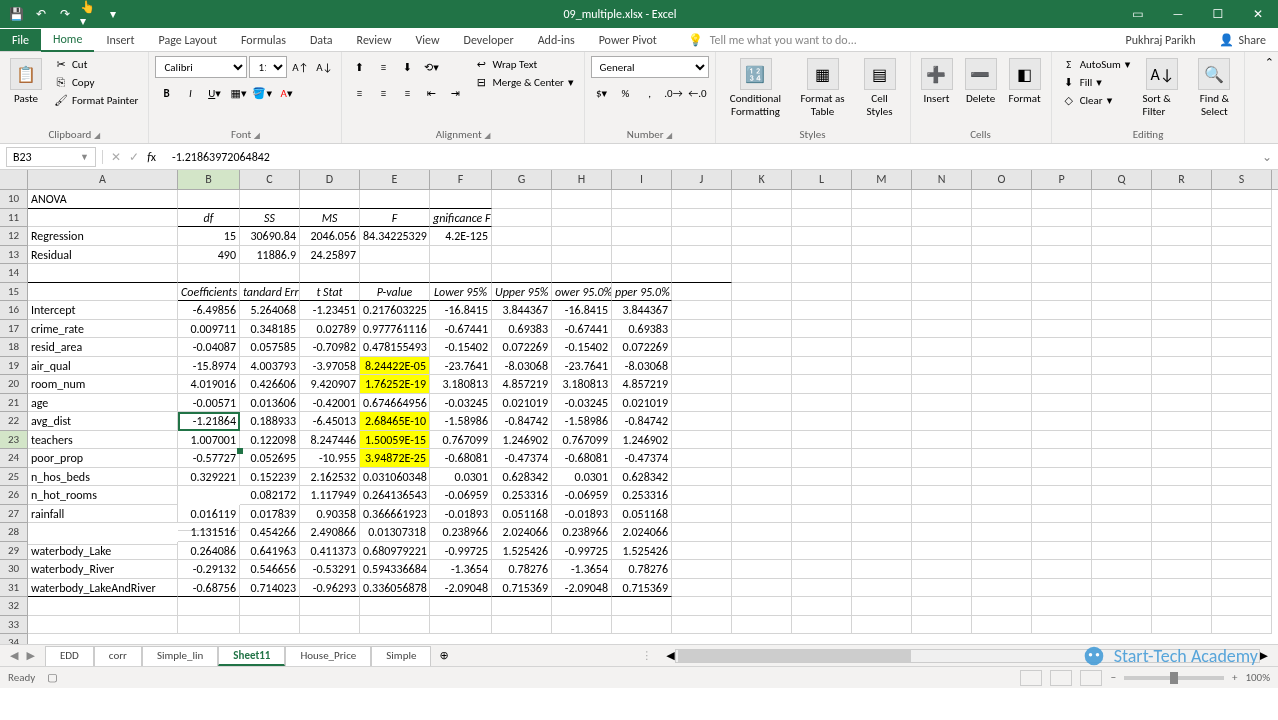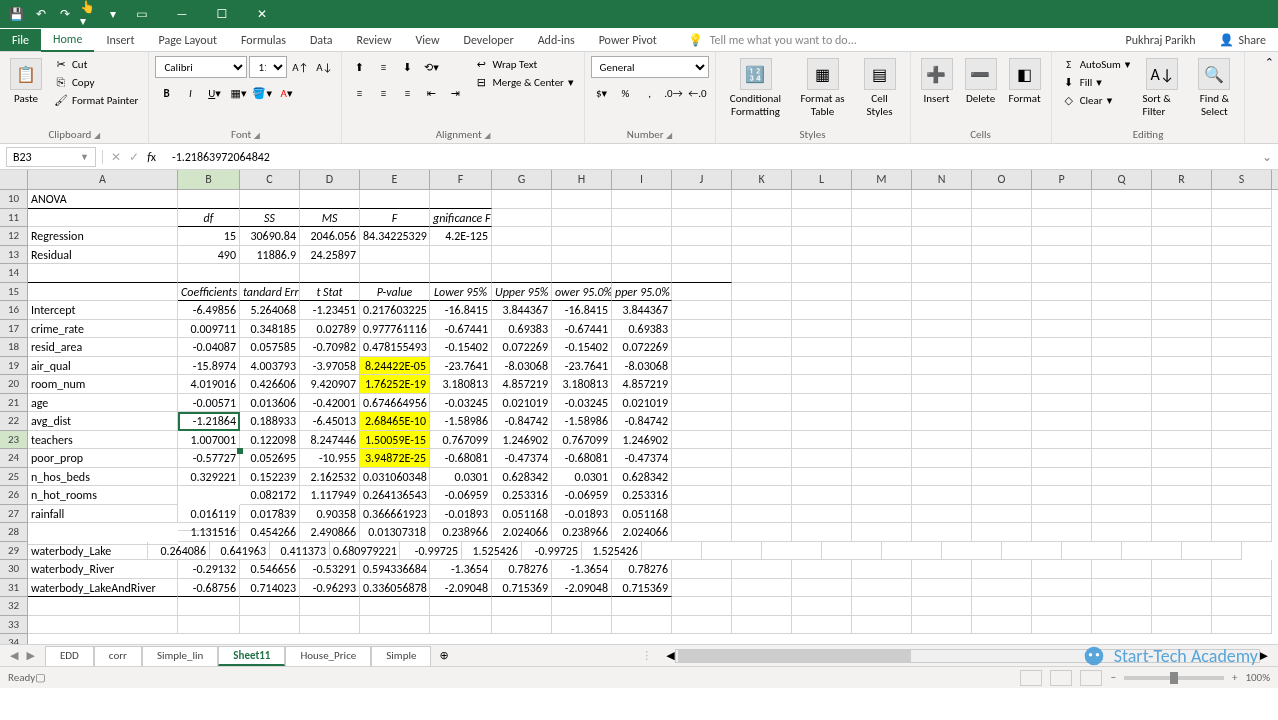--- a/index.html
+++ b/index.html
@@ -80,20 +80,21 @@
 <body>
 
 <div class="titlebar">
   <div class="titlebar-left">
     <span class="qat-icon">💾</span>
     <span class="qat-icon">↶</span>
     <span class="qat-icon">↷</span>
     <span class="qat-icon">👆▾</span>
     <span class="qat-icon">▾</span>
   </div>
+  <div class="titlebar-center">09_multiple.xlsx - Excel</div>
   <div class="titlebar-right">
     <span class="winbtn">▭</span>
     <span class="winbtn">—</span>
     <span class="winbtn">☐</span>
     <span class="winbtn">✕</span>
   </div>
 </div>
 
 <div class="ribbon-tabs">
   <div class="ribbon-tab file">File</div>
@@ -732,21 +733,21 @@
           <div class="cell" style="width: 60px;"></div>
           <div class="cell" style="width: 60px;"></div>
           <div class="cell" style="width: 60px;"></div>
           <div class="cell" style="width: 60px;"></div>
           <div class="cell" style="width: 60px;"></div>
           <div class="cell" style="width: 60px;"></div>
           <div class="cell" style="width: 60px;"></div>
           <div class="cell" style="width: 60px;"></div>
         </div>
         <div class="row">
-          <div class="cell" style="width: 120px;">waterbody_Lake</div>
+          <div class="cell" style="width: 150px;">waterbody_Lake</div>
           <div class="cell r" style="width: 62px;">0.264086</div>
           <div class="cell r" style="width: 60px;">0.641963</div>
           <div class="cell r" style="width: 60px;">0.411373</div>
           <div class="cell r" style="width: 70px;">0.680979221</div>
           <div class="cell r" style="width: 62px;">-0.99725</div>
           <div class="cell r" style="width: 60px;">1.525426</div>
           <div class="cell r" style="width: 60px;">-0.99725</div>
           <div class="cell r" style="width: 60px;">1.525426</div>
           <div class="cell" style="width: 60px;"></div>
           <div class="cell" style="width: 60px;"></div>
@@ -867,21 +868,21 @@
   <div class="hscroll">
     <span>◀</span>
     <div class="scroll-track">
         <div class="scroll-thumb"></div>
       </div>
     <span>▶</span>
   </div>
 </div>
 
 <div class="statusbar">
-  <div style="display:flex;gap:0;">
+  <div style="display:flex;gap:12px;">
     <span>Ready</span>
     <span>▢</span>
   </div>
   <div class="status-right">
     <span class="view-btn"></span>
     <span class="view-btn"></span>
     <span class="view-btn"></span>
     <span>−</span>
     <div class="zoom-slider">
         <div class="zoom-handle"></div>

